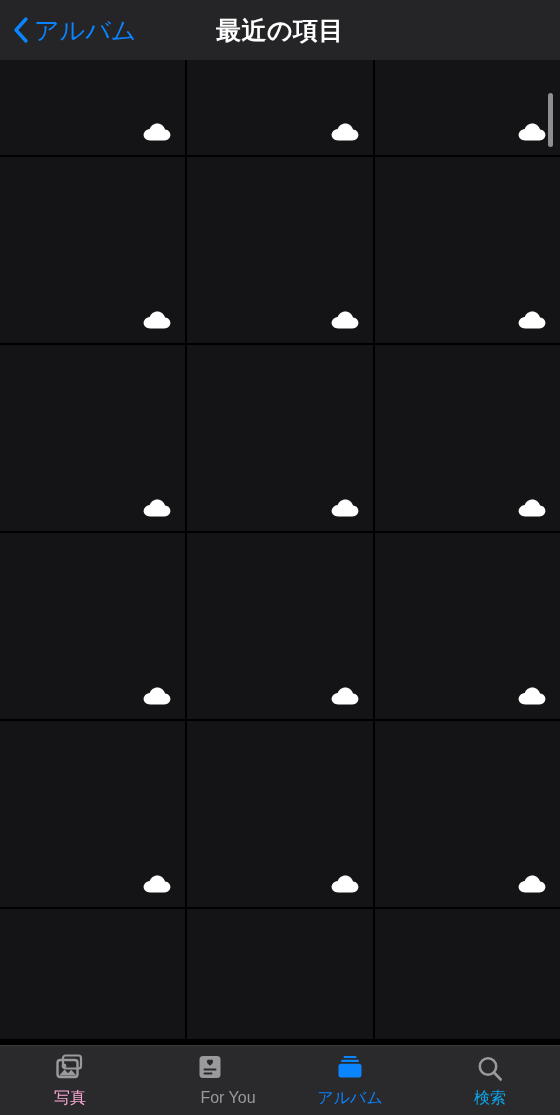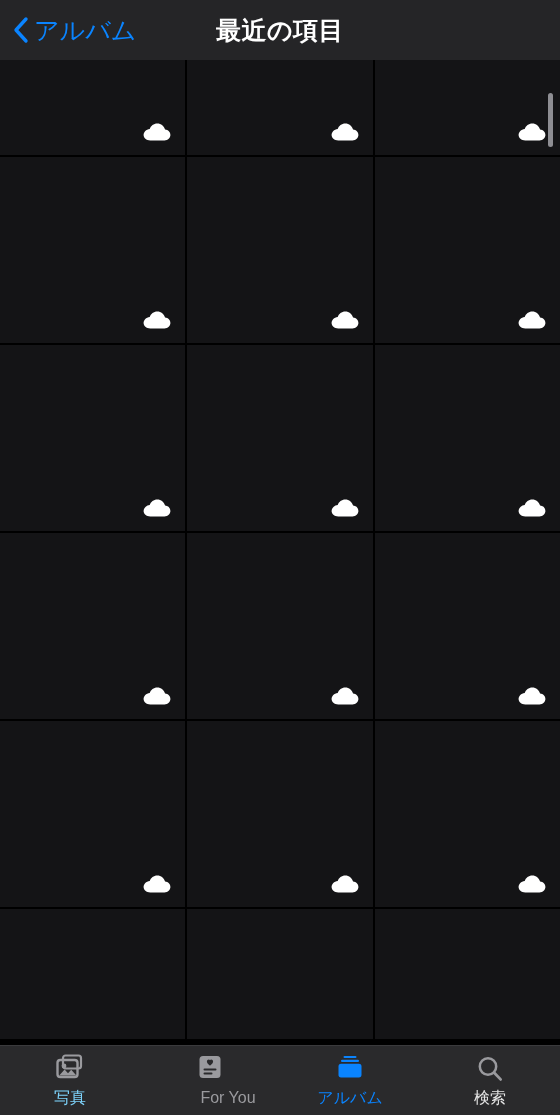--- a/index.html
+++ b/index.html
@@ -273,21 +273,21 @@
   <div class="tabbar" id="tabbar" style="background: rgb(42, 42, 44);">
       <div class="tab">
         <span class="tab-icon">
           <svg viewBox="0 0 32 30" width="32" height="30" aria-hidden="true">
             <rect x="9" y="1.5" width="18" height="13" rx="2.5" fill="none" stroke="#9a9a9e" stroke-width="2.2"></rect>
             <rect x="3.5" y="6" width="20" height="17" rx="2.8" fill="none" stroke="#9a9a9e" stroke-width="2.4"></rect>
             <circle cx="10" cy="12" r="2.4" fill="#9a9a9e"></circle>
             <path d="M5.2 21.6l5.4-6.2 3.4 3.8 3.2-3.4 5.2 5.8z" fill="#9a9a9e"></path>
           </svg>
         </span>
-        <span class="tab-label" style="color: #7dd3fc;">写真</span>
+        <span class="tab-label" style="color: #f9a8d4;">写真</span>
       </div>
       <div class="tab">
         <span class="tab-icon">
           <svg viewBox="0 0 28 30" width="28" height="30" aria-hidden="true">
             <rect x="3.5" y="2" width="21" height="22" rx="3.5" fill="#9a9a9e"></rect>
             <path d="M14 11.6c-0.1-0.1-3.1-2-3.1-4.1 0-1.2 0.9-2 1.9-2 0.6 0 1 0.3 1.2 0.7 0.2-0.4 0.6-0.7 1.2-0.7 1 0 1.9 0.8 1.9 2 0 2.1-3 4-3.1 4.1z" fill="#2a2a2c"></path>
             <rect x="7.5" y="14.6" width="13" height="2" rx="1" fill="#2a2a2c"></rect>
             <rect x="7.5" y="18.6" width="9" height="2" rx="1" fill="#2a2a2c"></rect>
           </svg>
         </span>
@@ -303,17 +303,17 @@
         </span>
         <span class="tab-label" style="color: rgb(10, 132, 255);">アルバム</span>
       </div>
       <div class="tab">
         <span class="tab-icon">
           <svg viewBox="0 0 30 30" width="30" height="30" aria-hidden="true">
             <circle cx="13" cy="12.5" r="8.2" fill="none" stroke="#9a9a9e" stroke-width="2.5"></circle>
             <line x1="19.2" y1="18.8" x2="25.6" y2="25.4" stroke="#9a9a9e" stroke-width="2.8" stroke-linecap="round"></line>
           </svg>
         </span>
-        <span class="tab-label" style="color: #e5e5e5;">検索</span>
+        <span class="tab-label" style="color: #0ea5e9;">検索</span>
       </div>
     </div>
 
 </div>
 
 </body></html>

